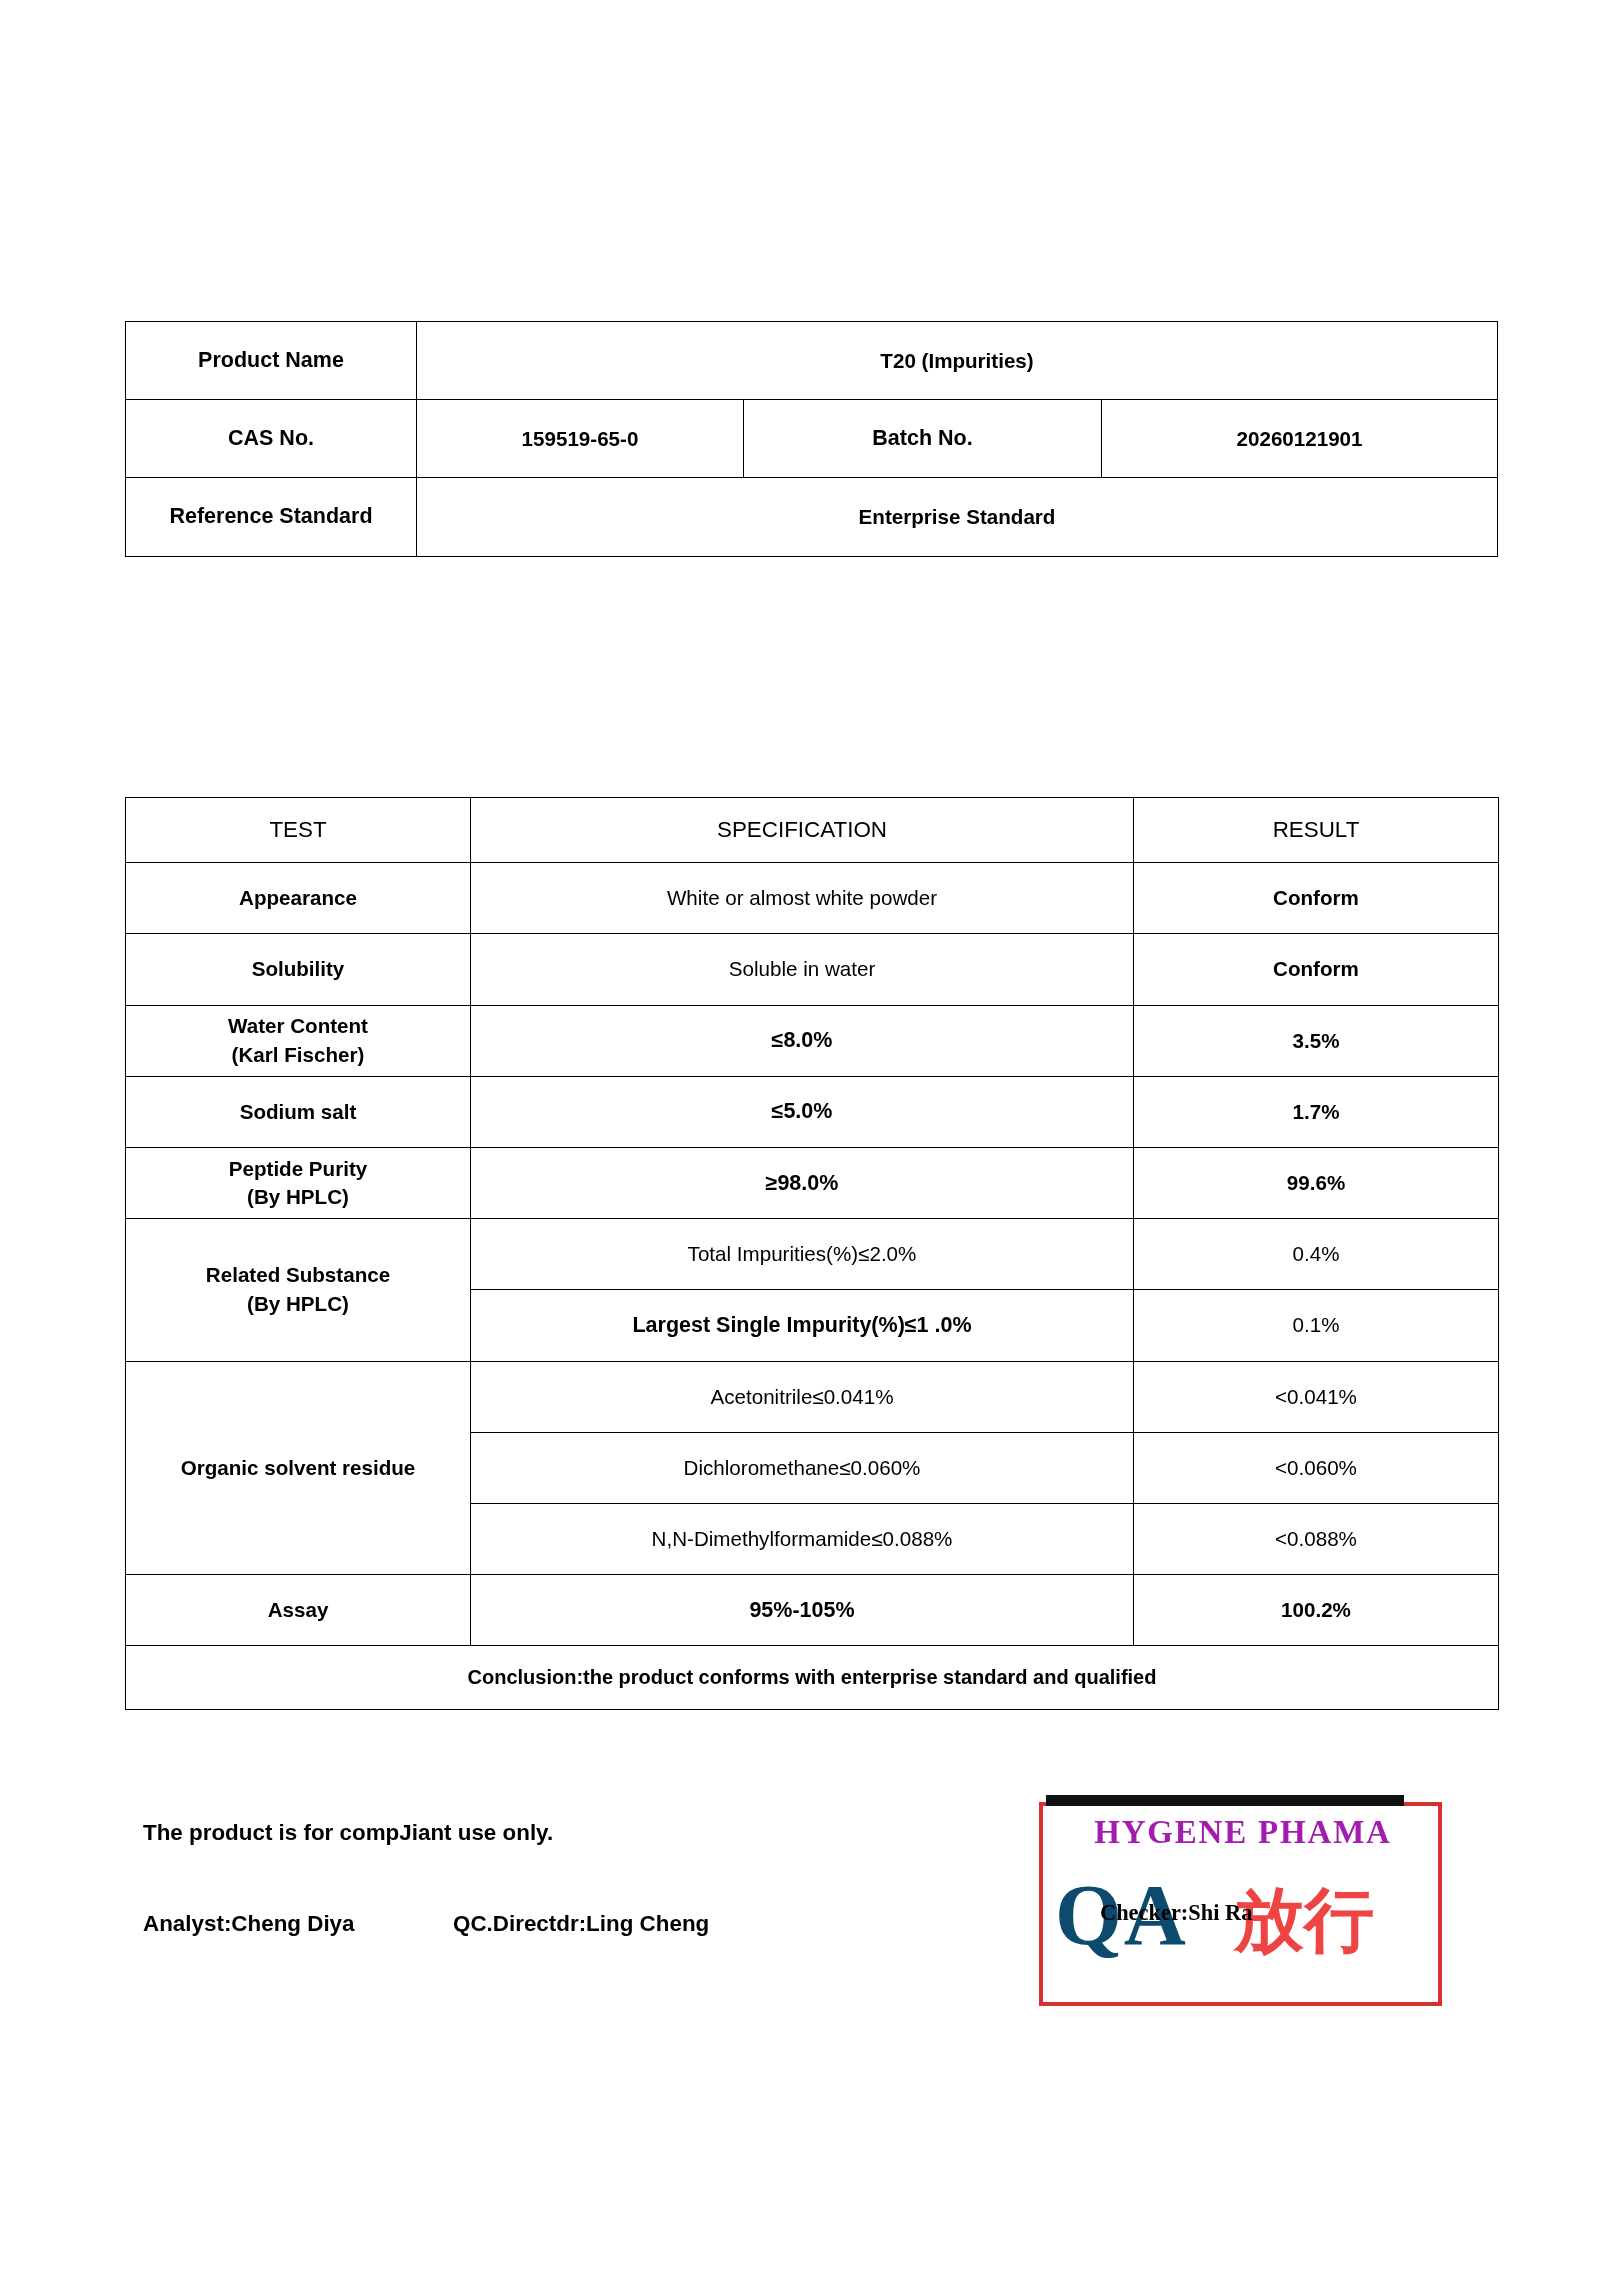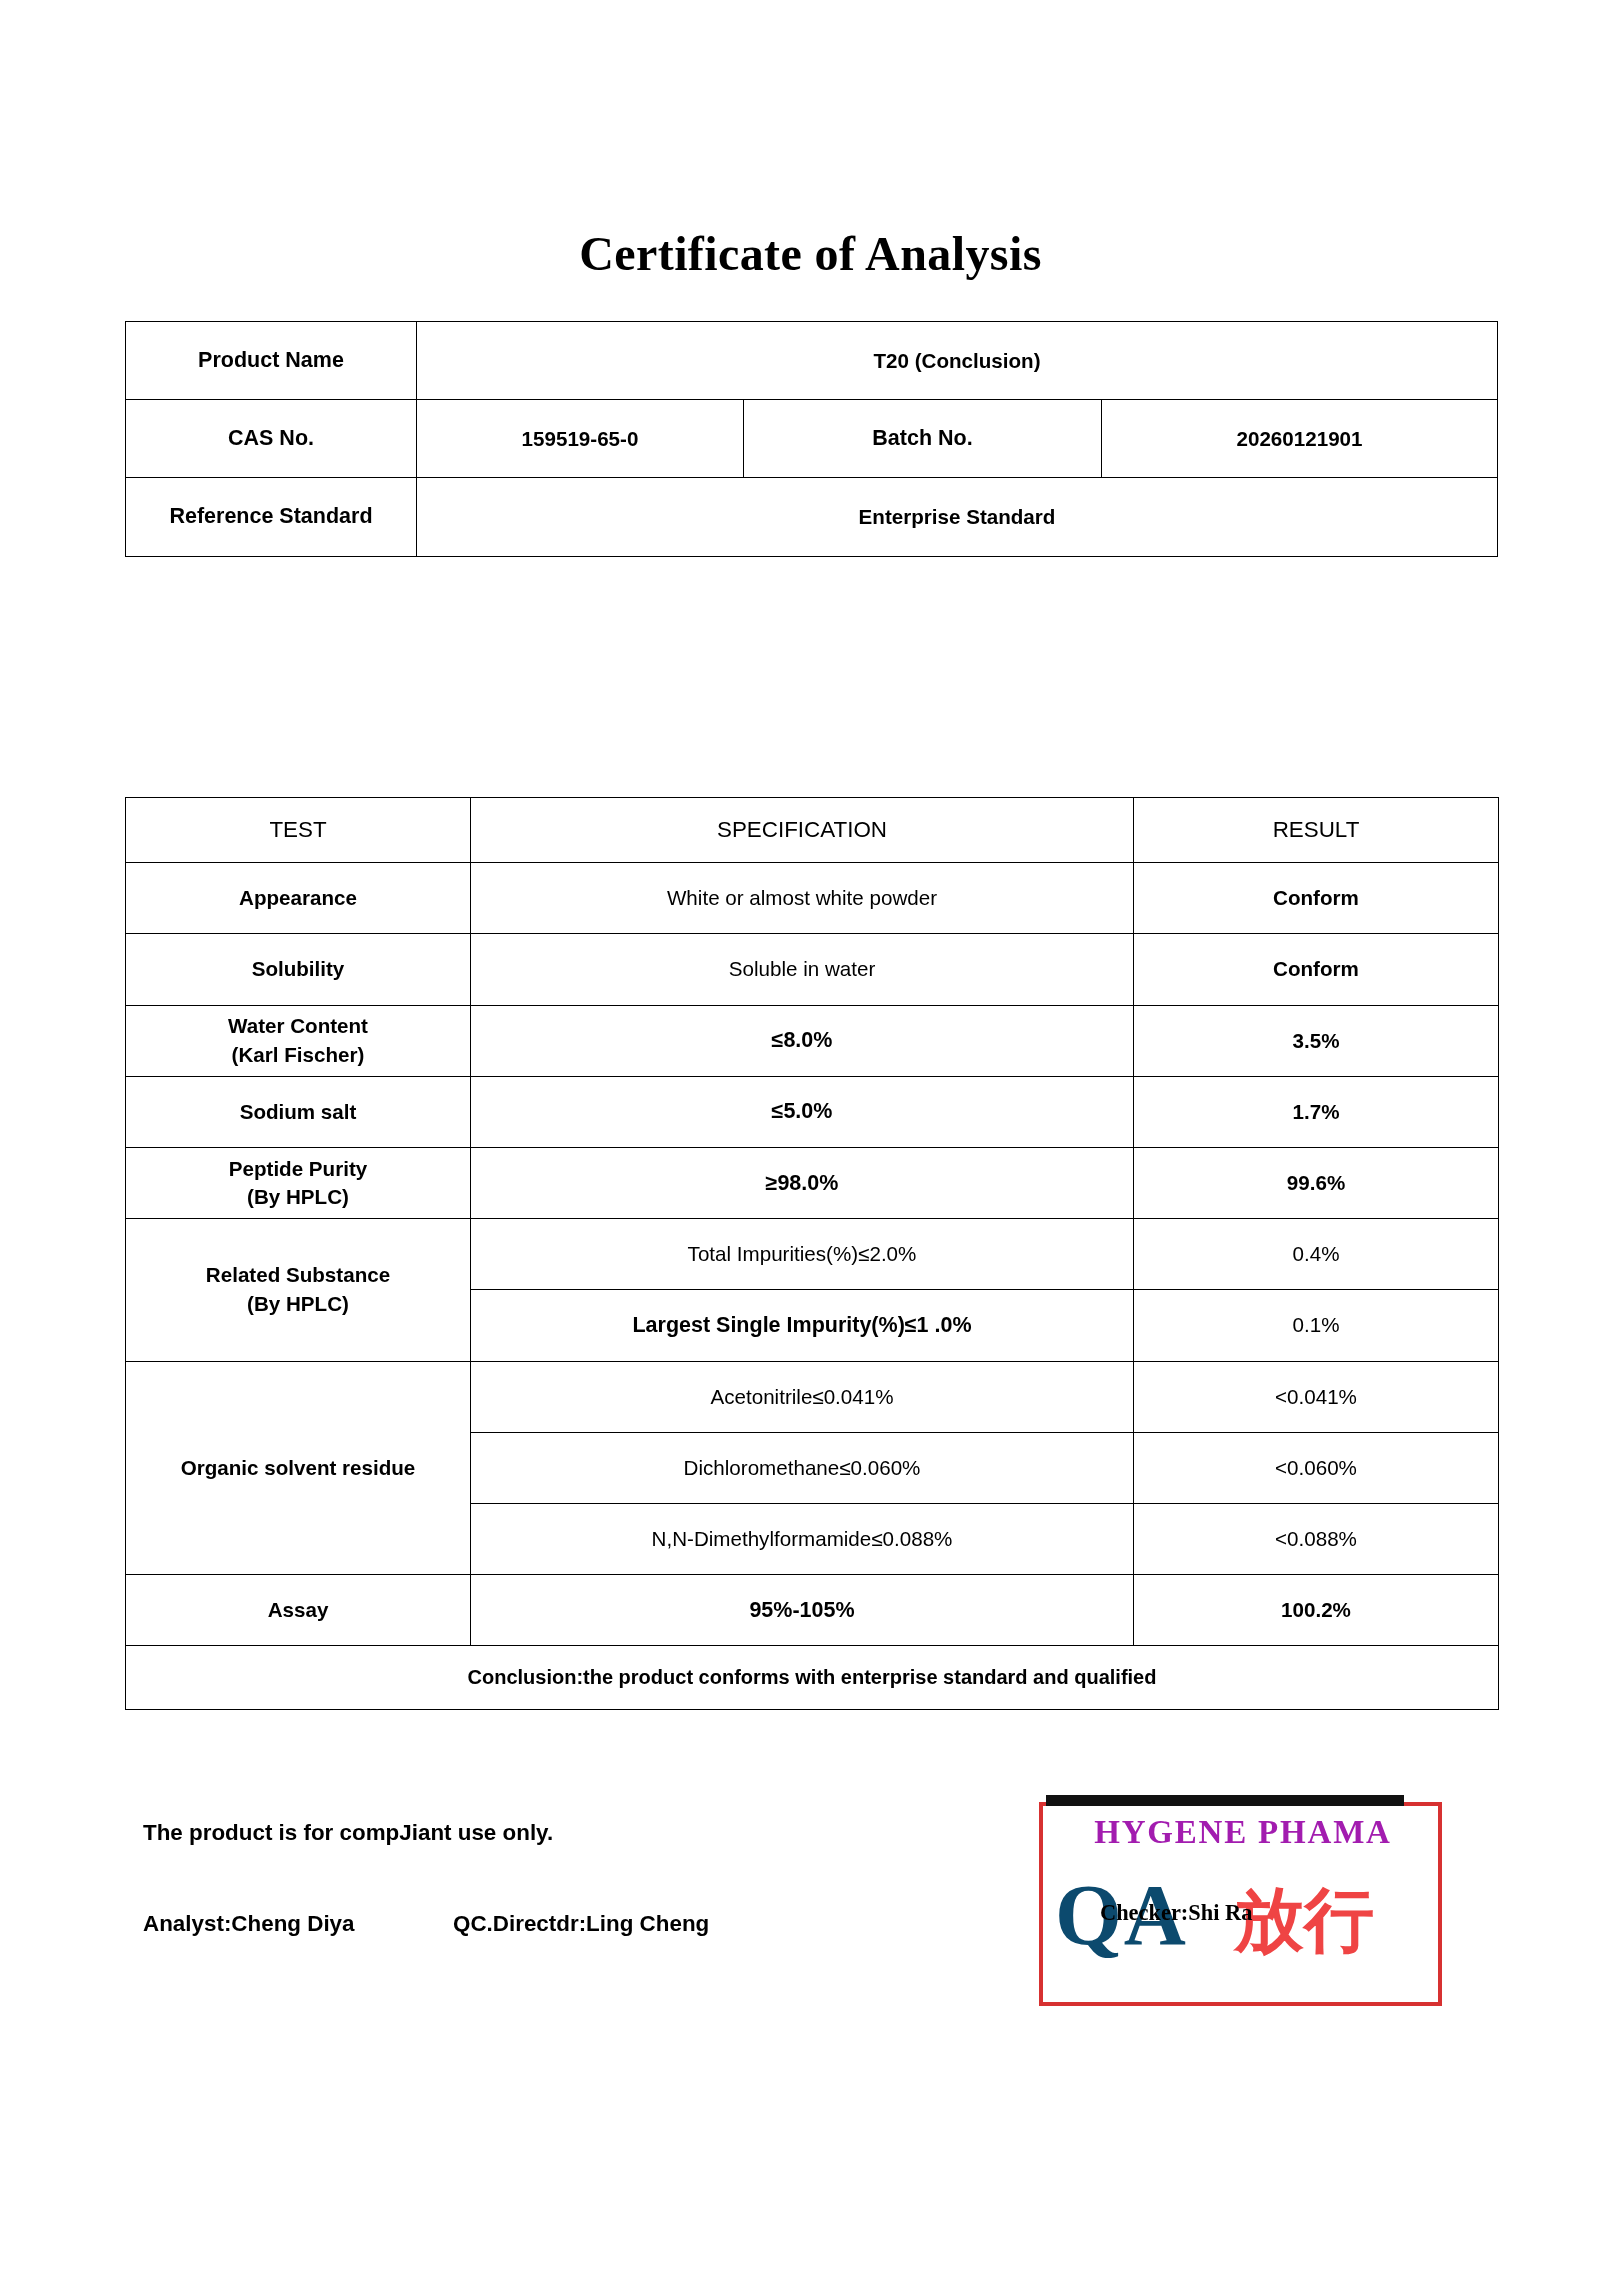--- a/index.html
+++ b/index.html
@@ -196,33 +196,32 @@
     font-size: 70px;
     color: #ef4444;
     z-index: 3;
   }
 </style>
 </head>
 <body>
 
 <div class="page">
 
-  <div class="doc-title">Certificate of Analysis</div>
 
   <table class="info-table">
     <colgroup>
       <col style="width:291px">
       <col style="width:327px">
       <col style="width:358px">
       <col style="width:396px">
     </colgroup>
     <tbody>
       <tr>
         <td class="lbl">Product Name</td>
-        <td class="val" colspan="3">T20 (Conclusion)</td>
+        <td class="val" colspan="3">T20 (Impurities)</td>
       </tr>
       <tr>
         <td class="lbl">CAS No.</td>
         <td class="val">159519-65-0</td>
         <td class="lbl">Batch No.</td>
         <td class="val">20260121901</td>
       </tr>
       <tr>
         <td class="lbl">Reference Standard</td>
         <td class="val" colspan="3">Enterprise Standard</td>

